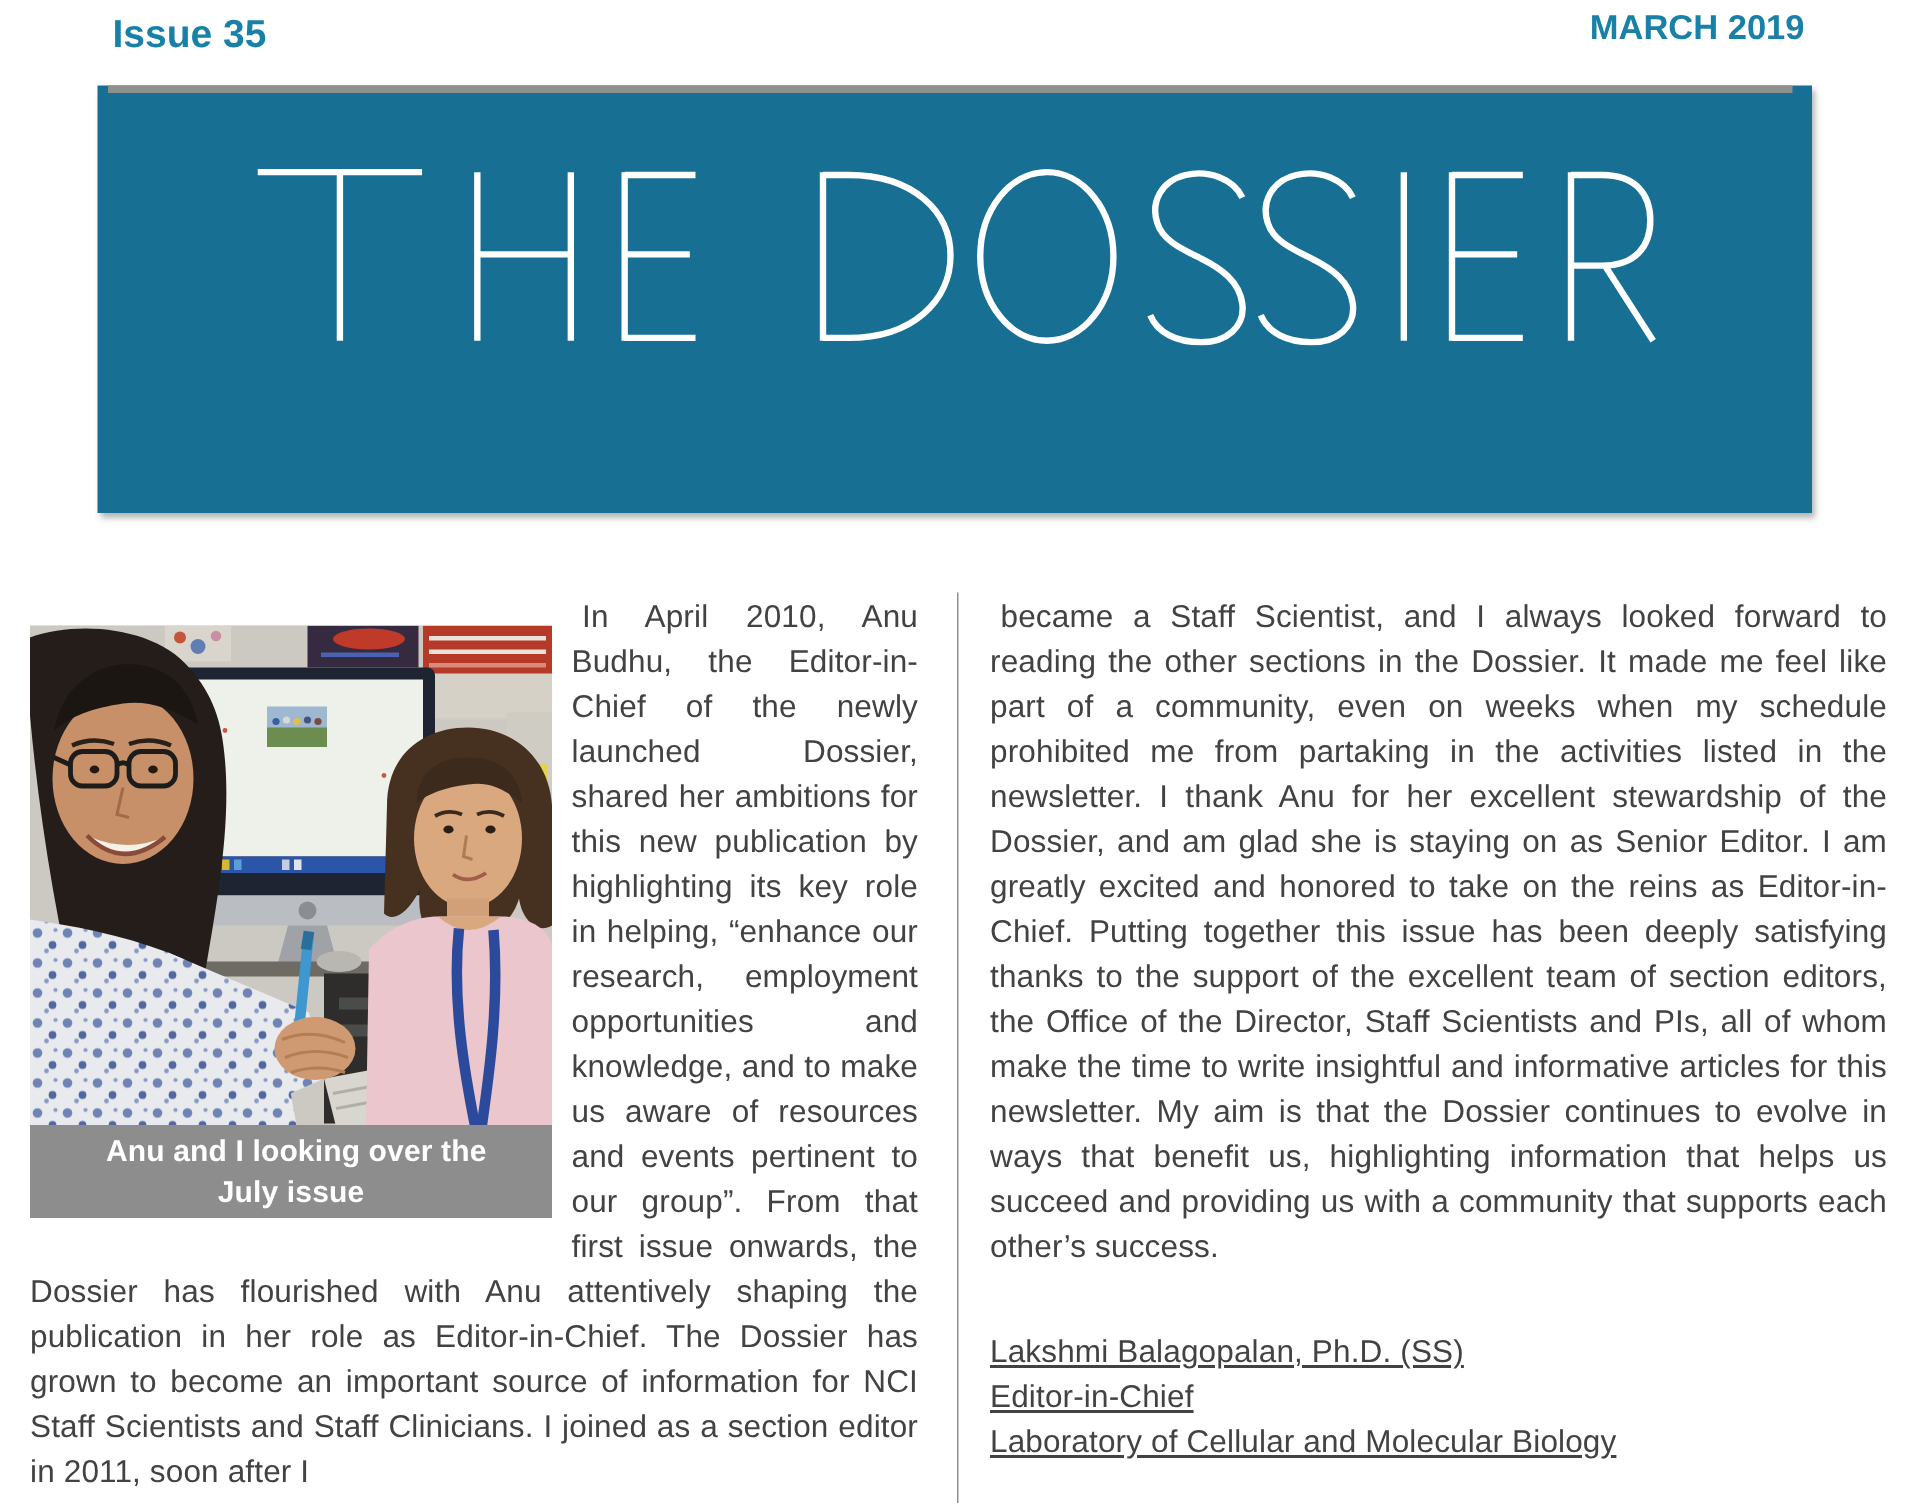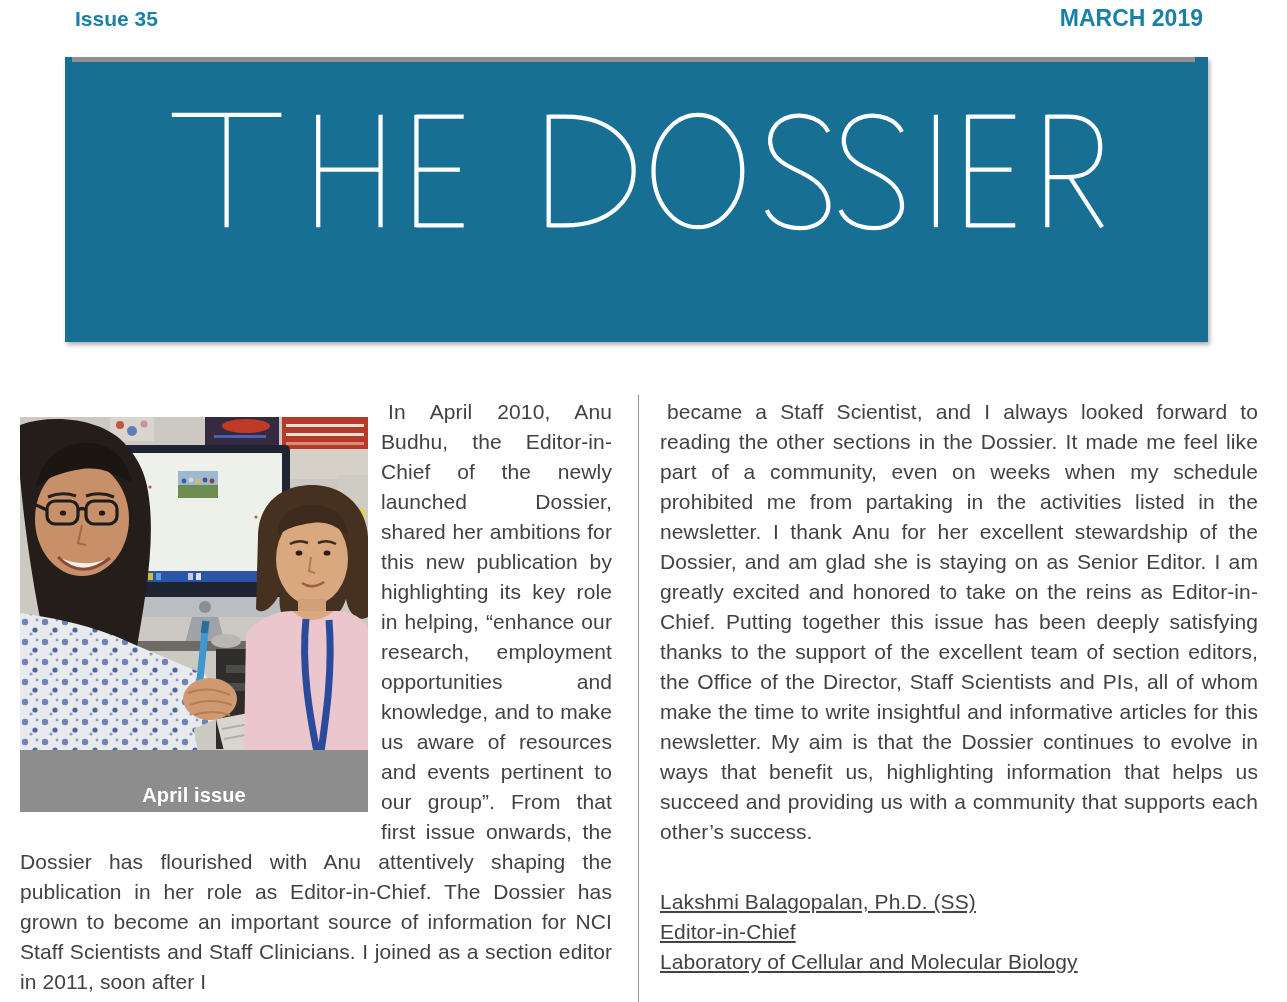--- a/index.html
+++ b/index.html
@@ -1,20 +1,20 @@
 <!DOCTYPE html>
 <html><head>
 <meta charset="utf-8">
 <style>
   html,body{margin:0;padding:0;background:#ffffff;}
   #page{position:relative;width:1287px;height:1002px;background:#ffffff;overflow:hidden;
         font-family:"Liberation Sans","DejaVu Sans",sans-serif;}
 
   
-  .issue-label{position:absolute;left:75px;top:7px;font-size:21px;font-weight:600;color:#1981a8;}
+  .issue-label{position:absolute;left:75px;top:7px;font-size:26px;font-weight:600;color:#1981a8;}
   .date-label{position:absolute;right:84px;top:5px;font-size:23px;font-weight:600;color:#1981a8;margin-left:40px;}
 
   
   .banner{position:absolute;left:65px;top:57px;width:1143px;height:285px;background:#176f93;
           box-shadow:2px 3px 4px rgba(90,90,90,.45);}
   .banner::before{content:"";position:absolute;top:0;left:7px;right:13px;height:5px;background:#8f8f8f;}
   .masthead-svg{position:absolute;left:104px;top:50px;width:935px;height:127px;display:block;}
   .masthead-hidden{position:absolute;left:104px;top:50px;width:935px;height:127px;opacity:0;
                    font-size:100px;overflow:hidden;white-space:nowrap;pointer-events:none;}
   .banner-subtitle{position:absolute;left:0;right:0;bottom:44px;text-align:center;color:#ffffff;
@@ -212,22 +212,22 @@
             <pattern id="floral" width="20" height="20" patternUnits="userSpaceOnUse">
               <rect width="20" height="20" fill="#e8eaee"></rect>
               <circle cx="5" cy="5" r="3.2" fill="#6f83b5"></circle>
               <circle cx="15" cy="13" r="2.6" fill="#51679f"></circle>
               <circle cx="11" cy="17" r="1.6" fill="#8a9ac4"></circle>
               <circle cx="17" cy="3" r="1.4" fill="#8a9ac4"></circle>
             </pattern>
           </defs>
         </svg>
         <span class="photo-caption">
-          <br>
-          <span>April issue</span>
+          <span>Anu and I looking over the</span><br>
+          <span>July issue</span>
         </span>
       </span><span>In April 2010, Anu Budhu, the Editor-in-Chief of the newly launched Dossier, shared her ambitions for this new publication by highlighting its key role in helping, “enhance our research, employment opportunities and knowledge, and to make us aware of resources and events pertinent to our group”. From that first issue onwards, the Dossier has flourished with Anu attentively shaping the publication in her role as Editor-in-Chief. The Dossier has grown to become an important source of information for NCI Staff Scientists and Staff Clinicians. I joined as a section editor in 2011, soon after I</span>
     </p>
   </div>
 
   <div class="column col-right">
     <p><span>became a Staff Scientist, and I always looked forward to reading the other sections in the Dossier. It made me feel like part of a community, even on weeks when my schedule prohibited me from partaking in the activities listed in the newsletter. I thank Anu for her excellent stewardship of the Dossier, and am glad she is staying on as Senior Editor. I am greatly excited and honored to take on the reins as Editor-in-Chief. Putting together this issue has been deeply satisfying thanks to the support of the excellent team of section editors, the Office of the Director, Staff Scientists and PIs, all of whom make the time to write insightful and informative articles for this newsletter. My aim is that the Dossier continues to evolve in ways that benefit us, highlighting information that helps us succeed and providing us with a community that supports each other’s success.</span></p>
     <div class="signature">
       <div>Lakshmi Balagopalan, Ph.D.  (SS)</div>
       <div>Editor-in-Chief</div>

